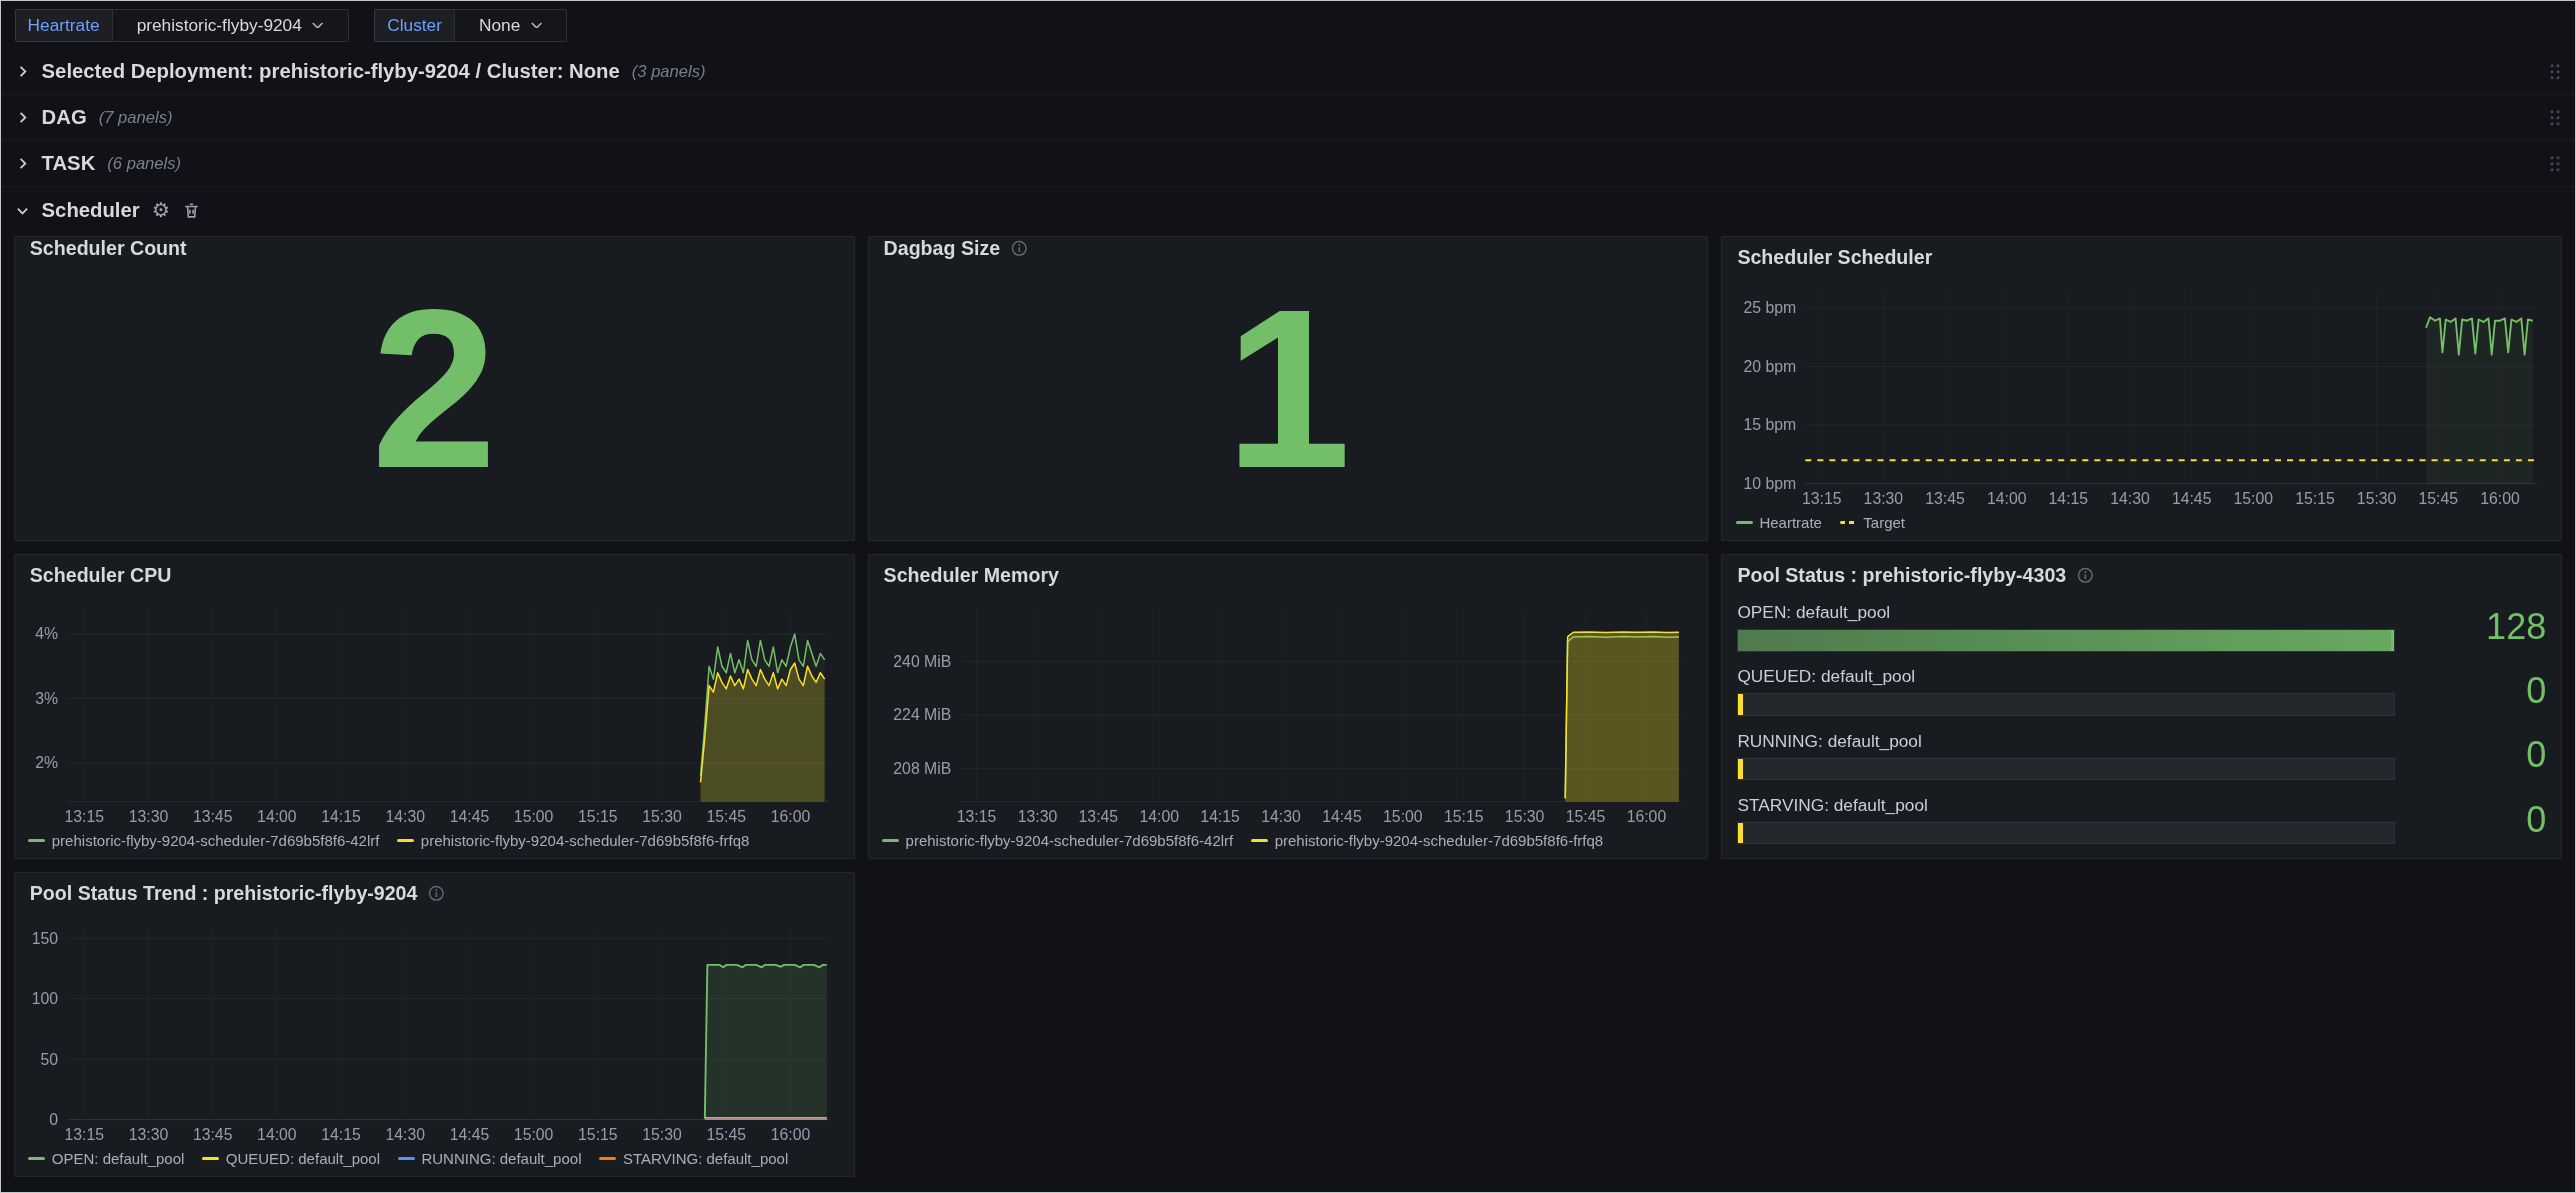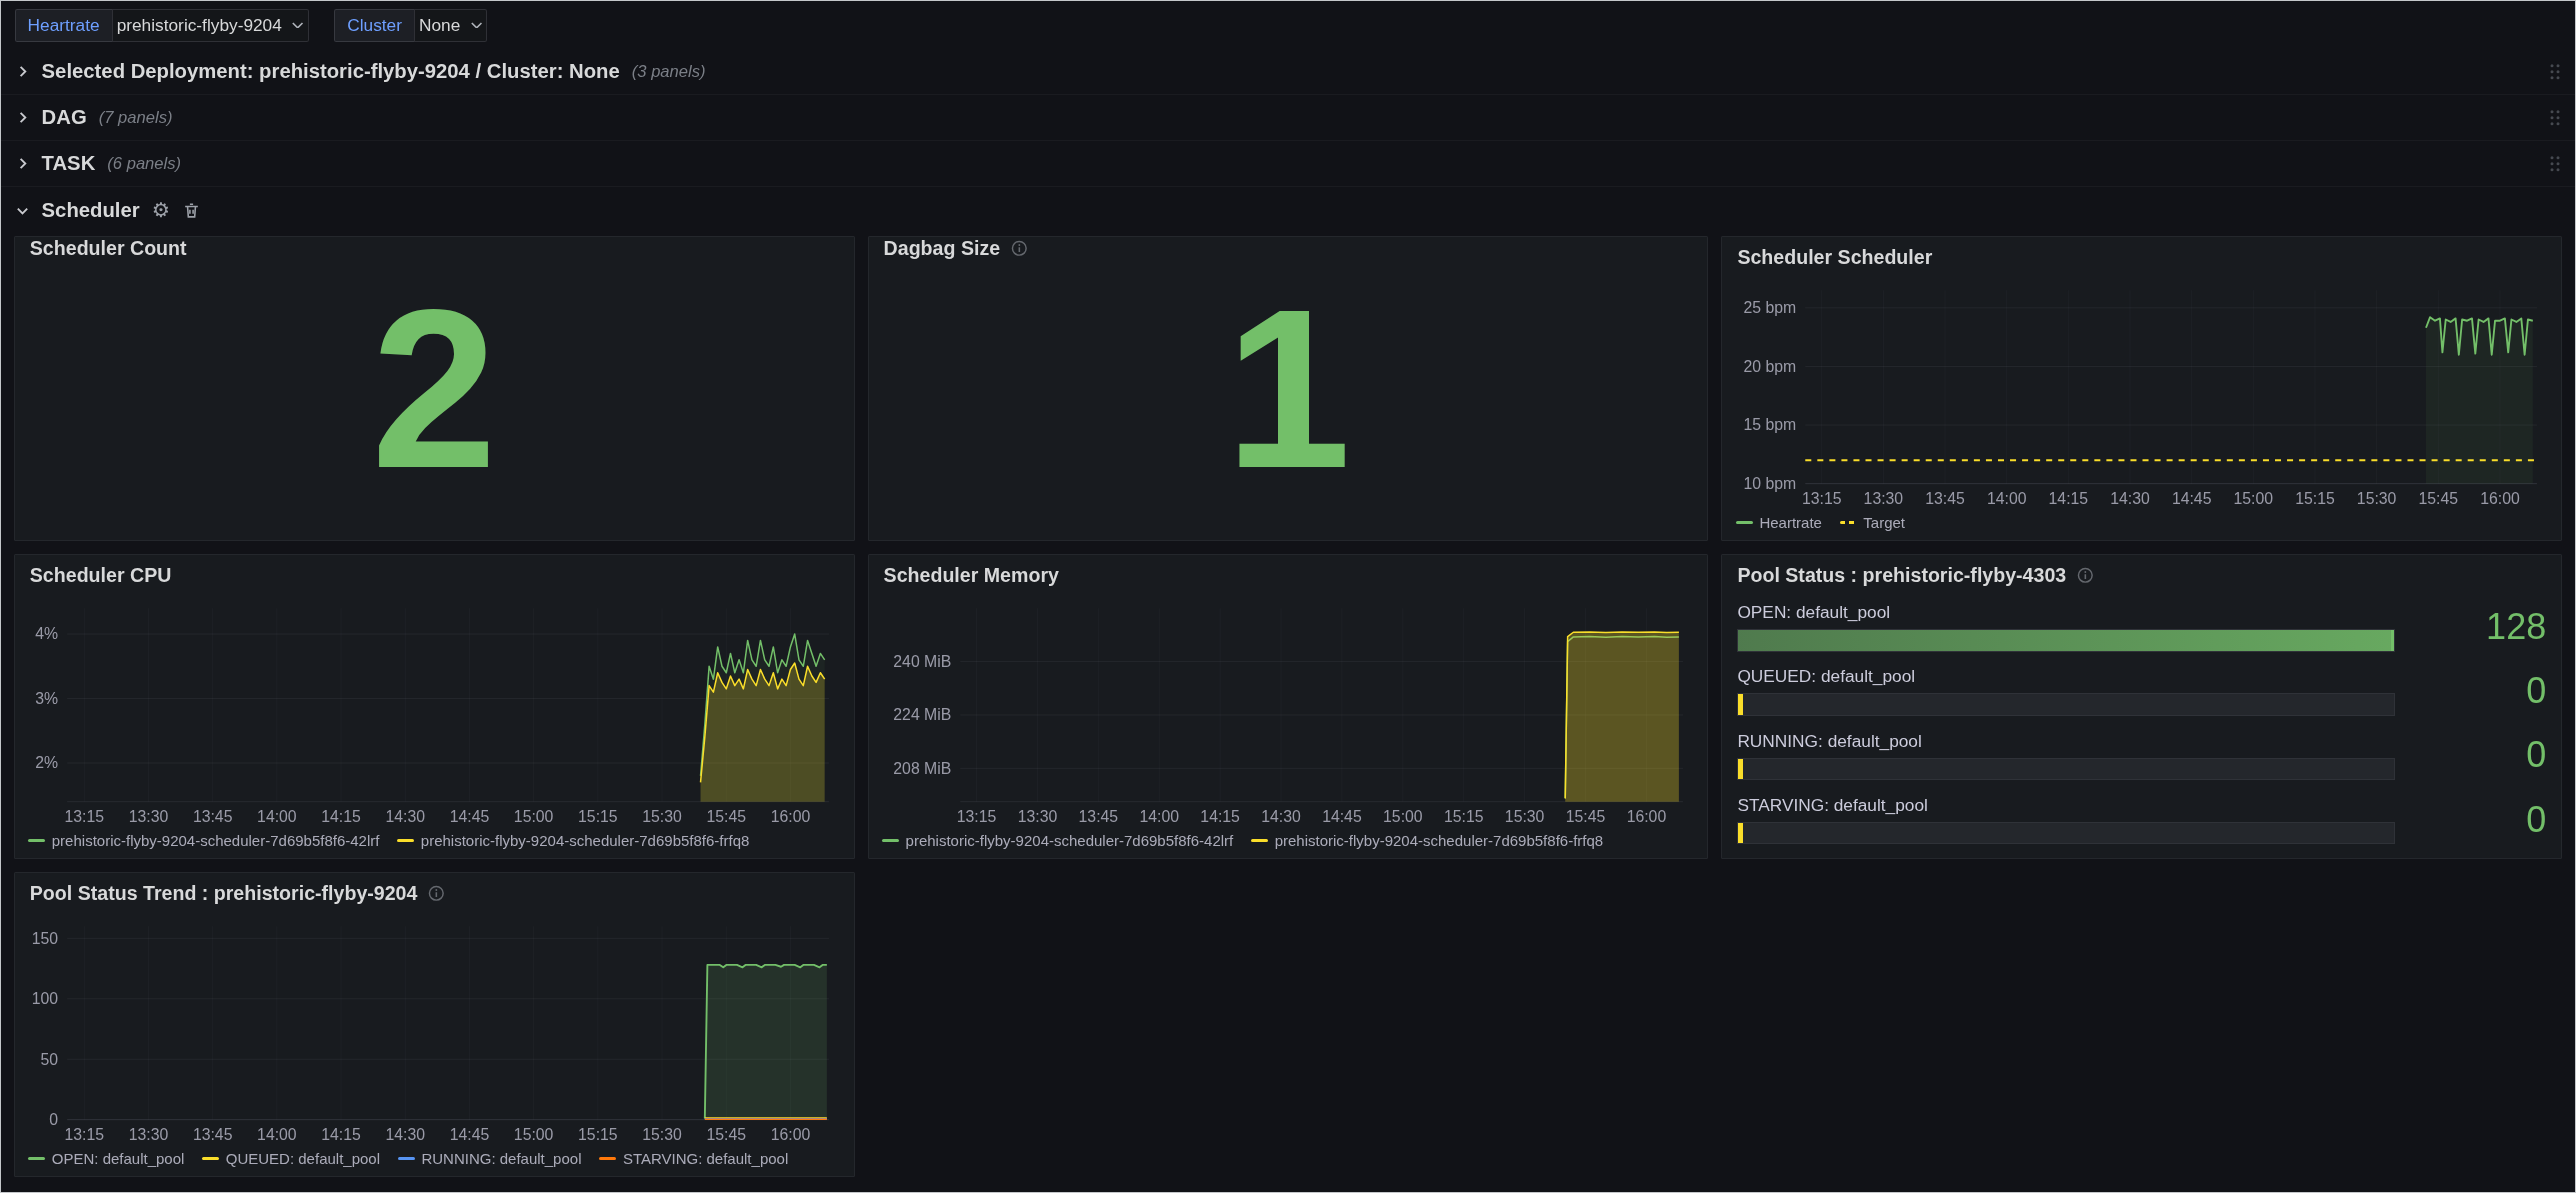--- a/index.html
+++ b/index.html
@@ -14,21 +14,21 @@
   svg text { font-family:"Liberation Sans","DejaVu Sans",sans-serif; }
 
   .frame { width:100%; height:100%; border:1.5px solid #c4c7ca; background:#111217; display:flex; flex-direction:column; }
 
   
   .topbar { flex:0 0 48px; display:flex; align-items:center; gap:25.6px; padding:0 13.6px; background:#111217; }
   .var { display:flex; align-items:stretch; height:33px; }
   .var-label { display:flex; align-items:center; padding:0 12px; background:#1d1f25; color:#6e9fff;
                font-size:17.3px; font-weight:500; border:0.8px solid rgba(204,204,220,0.15); border-right:none;
                border-radius:2.3px 0 0 2.3px; }
-  .var-value { display:flex; align-items:center; gap:10.5px; padding:0 4px; background:#141619; color:#d8d9da;
+  .var-value { display:flex; align-items:center; gap:10.5px; padding:0 24px; background:#141619; color:#d8d9da;
                font-size:17.3px; border:0.8px solid rgba(204,204,220,0.15); border-radius:0 2.3px 2.3px 0; cursor:pointer;text-align:right; }
 
   
   .row-head { flex:0 0 46px; display:flex; align-items:center; gap:12px; padding:0 13.6px;
               border-bottom:0.8px solid rgba(204,204,220,0.05); cursor:pointer; }
   .row-title { font-size:20.3px; font-weight:700; color:#d8d9da; }
   .row-count { font-size:16.6px; font-style:italic; color:#7b7f87; }
   .chev { flex:0 0 auto; display:flex; }
   .chev.down svg { transform:rotate(90deg); }
   .row-handle { margin-left:auto; opacity:.9; cursor:grab; }

